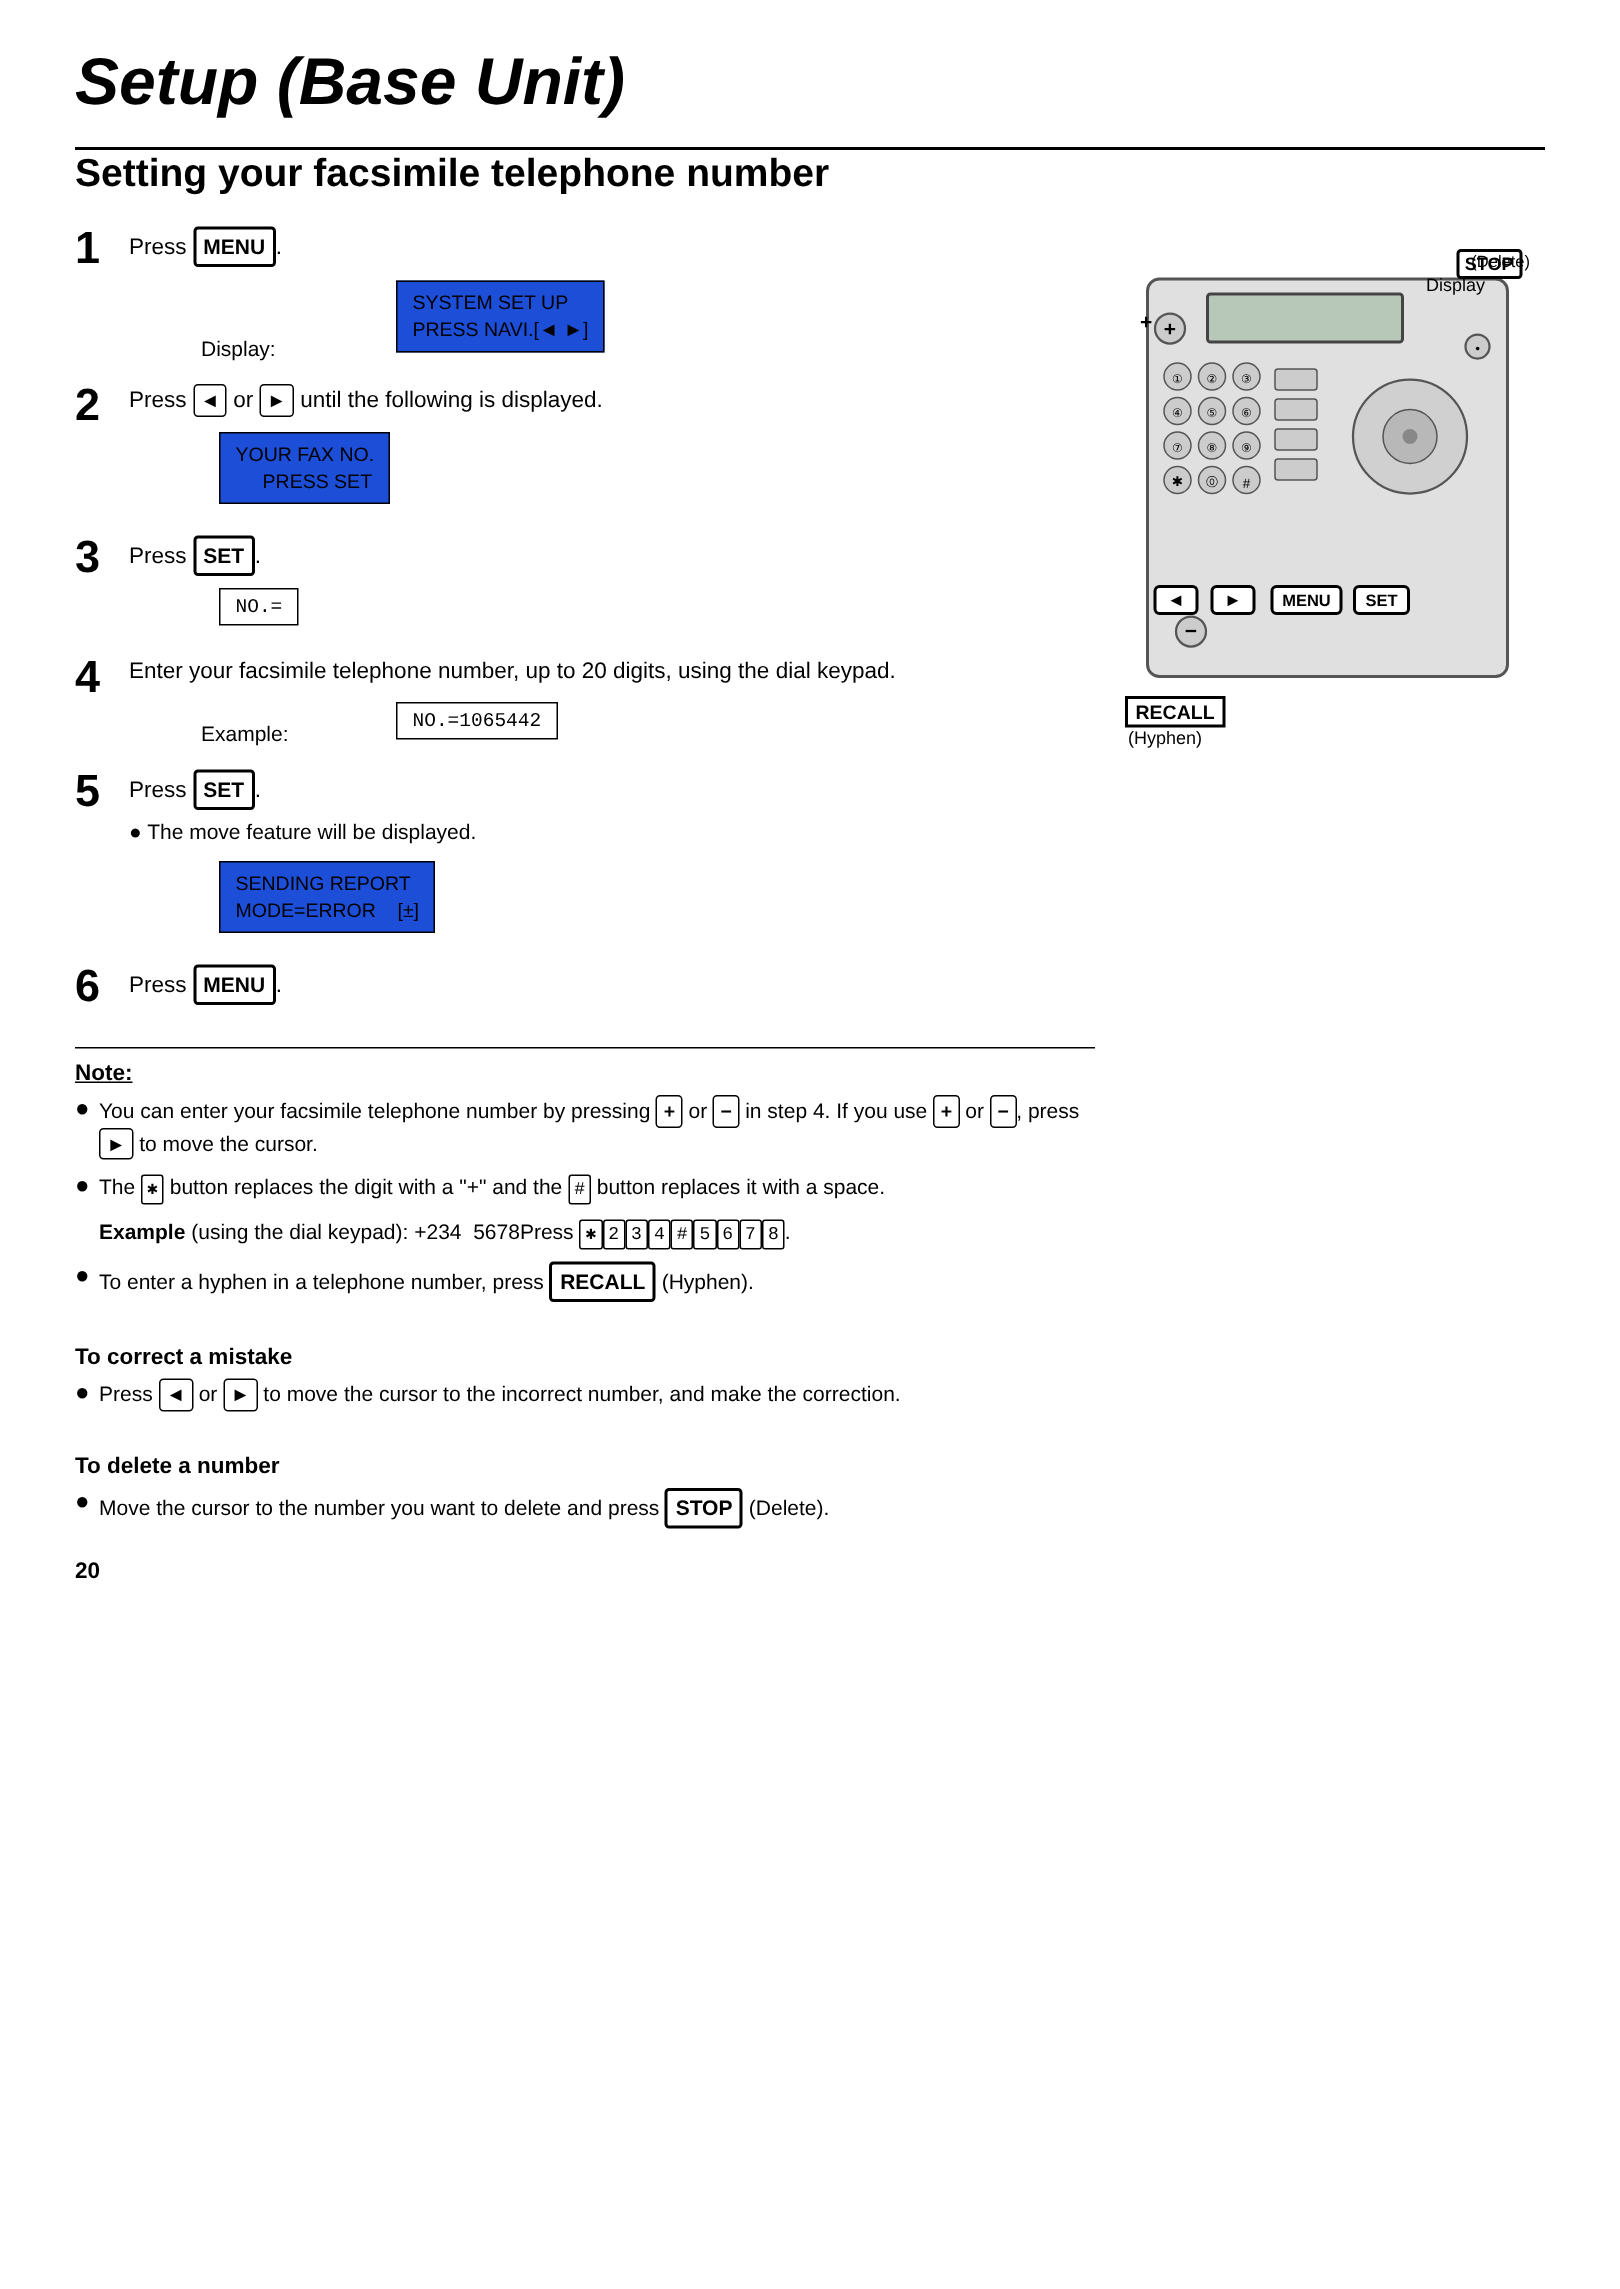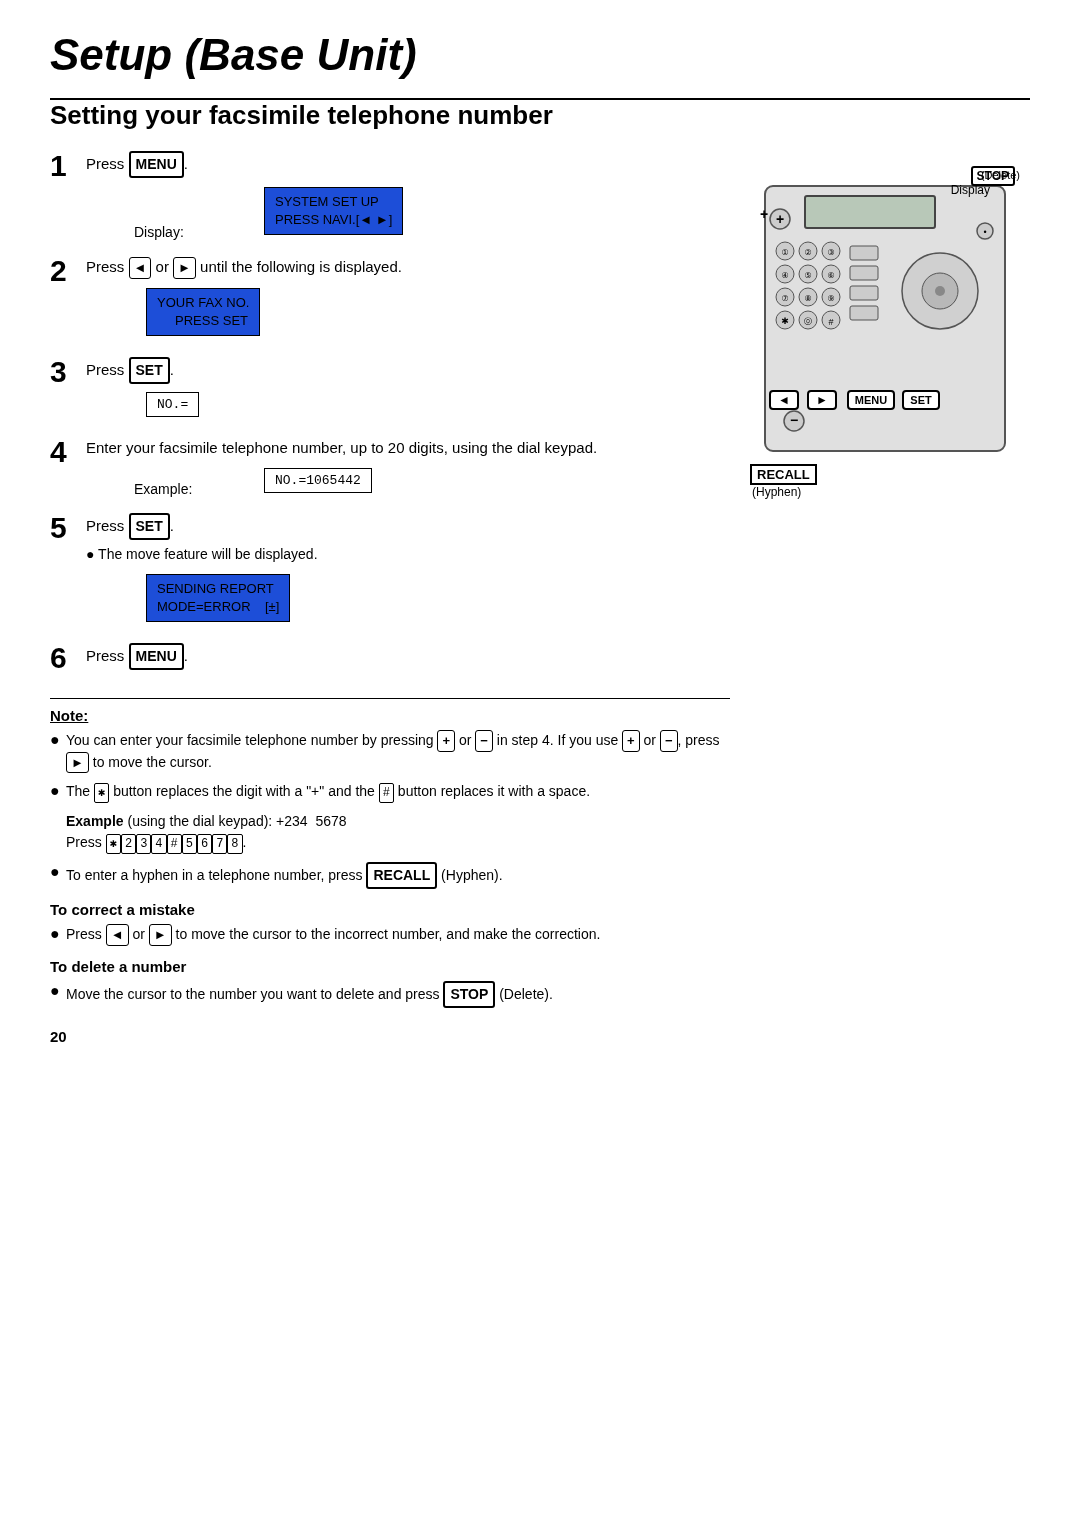--- a/index.html
+++ b/index.html
@@ -164,21 +164,21 @@
       line-height: 1.5;
     }
 
     .bullet-dot {
       min-width: 16px;
       font-size: 16px;
       margin-top: -2px;
     }
 
     .subsection {
-      margin-top: 12px;
+      margin-top: 28px;
     }
 
     .subsection-title {
       font-weight: bold;
       margin-bottom: 6px;
       font-size: 15px;
     }
 
     .page-num {
       margin-top: 20px;
@@ -270,21 +270,21 @@
       <div class="note-bullet">
         <span class="bullet-dot">●</span>
         <span>You can enter your facsimile telephone number by pressing <span class="inline-key">+</span> or <span class="inline-key">−</span> in step 4. If you use <span class="inline-key">+</span> or <span class="inline-key">−</span>, press <span class="inline-key">►</span> to move the cursor.</span>
       </div>
 
       <div class="note-bullet">
         <span class="bullet-dot">●</span>
         <span>The <span class="inline-key-sm">✱</span> button replaces the digit with a "+" and the <span class="inline-key-sm">#</span> button replaces it with a space.</span>
       </div>
 
-      <div class="note-bullet" style="flex-direction:column; padding-left:16px;">
+      <div class="note-bullet" style="flex-direction:row; padding-left:16px;">
         <p><strong>Example</strong> (using the dial keypad): +234&nbsp;&nbsp;5678</p>
         <p>Press <span class="inline-key-sm">✱</span><span class="inline-key-sm">2</span><span class="inline-key-sm">3</span><span class="inline-key-sm">4</span><span class="inline-key-sm">#</span><span class="inline-key-sm">5</span><span class="inline-key-sm">6</span><span class="inline-key-sm">7</span><span class="inline-key-sm">8</span>.</p>
       </div>
 
       <div class="note-bullet">
         <span class="bullet-dot">●</span>
         <span>To enter a hyphen in a telephone number, press <span class="inline-key-bold">RECALL</span> (Hyphen).</span>
       </div>
     </div>
 

